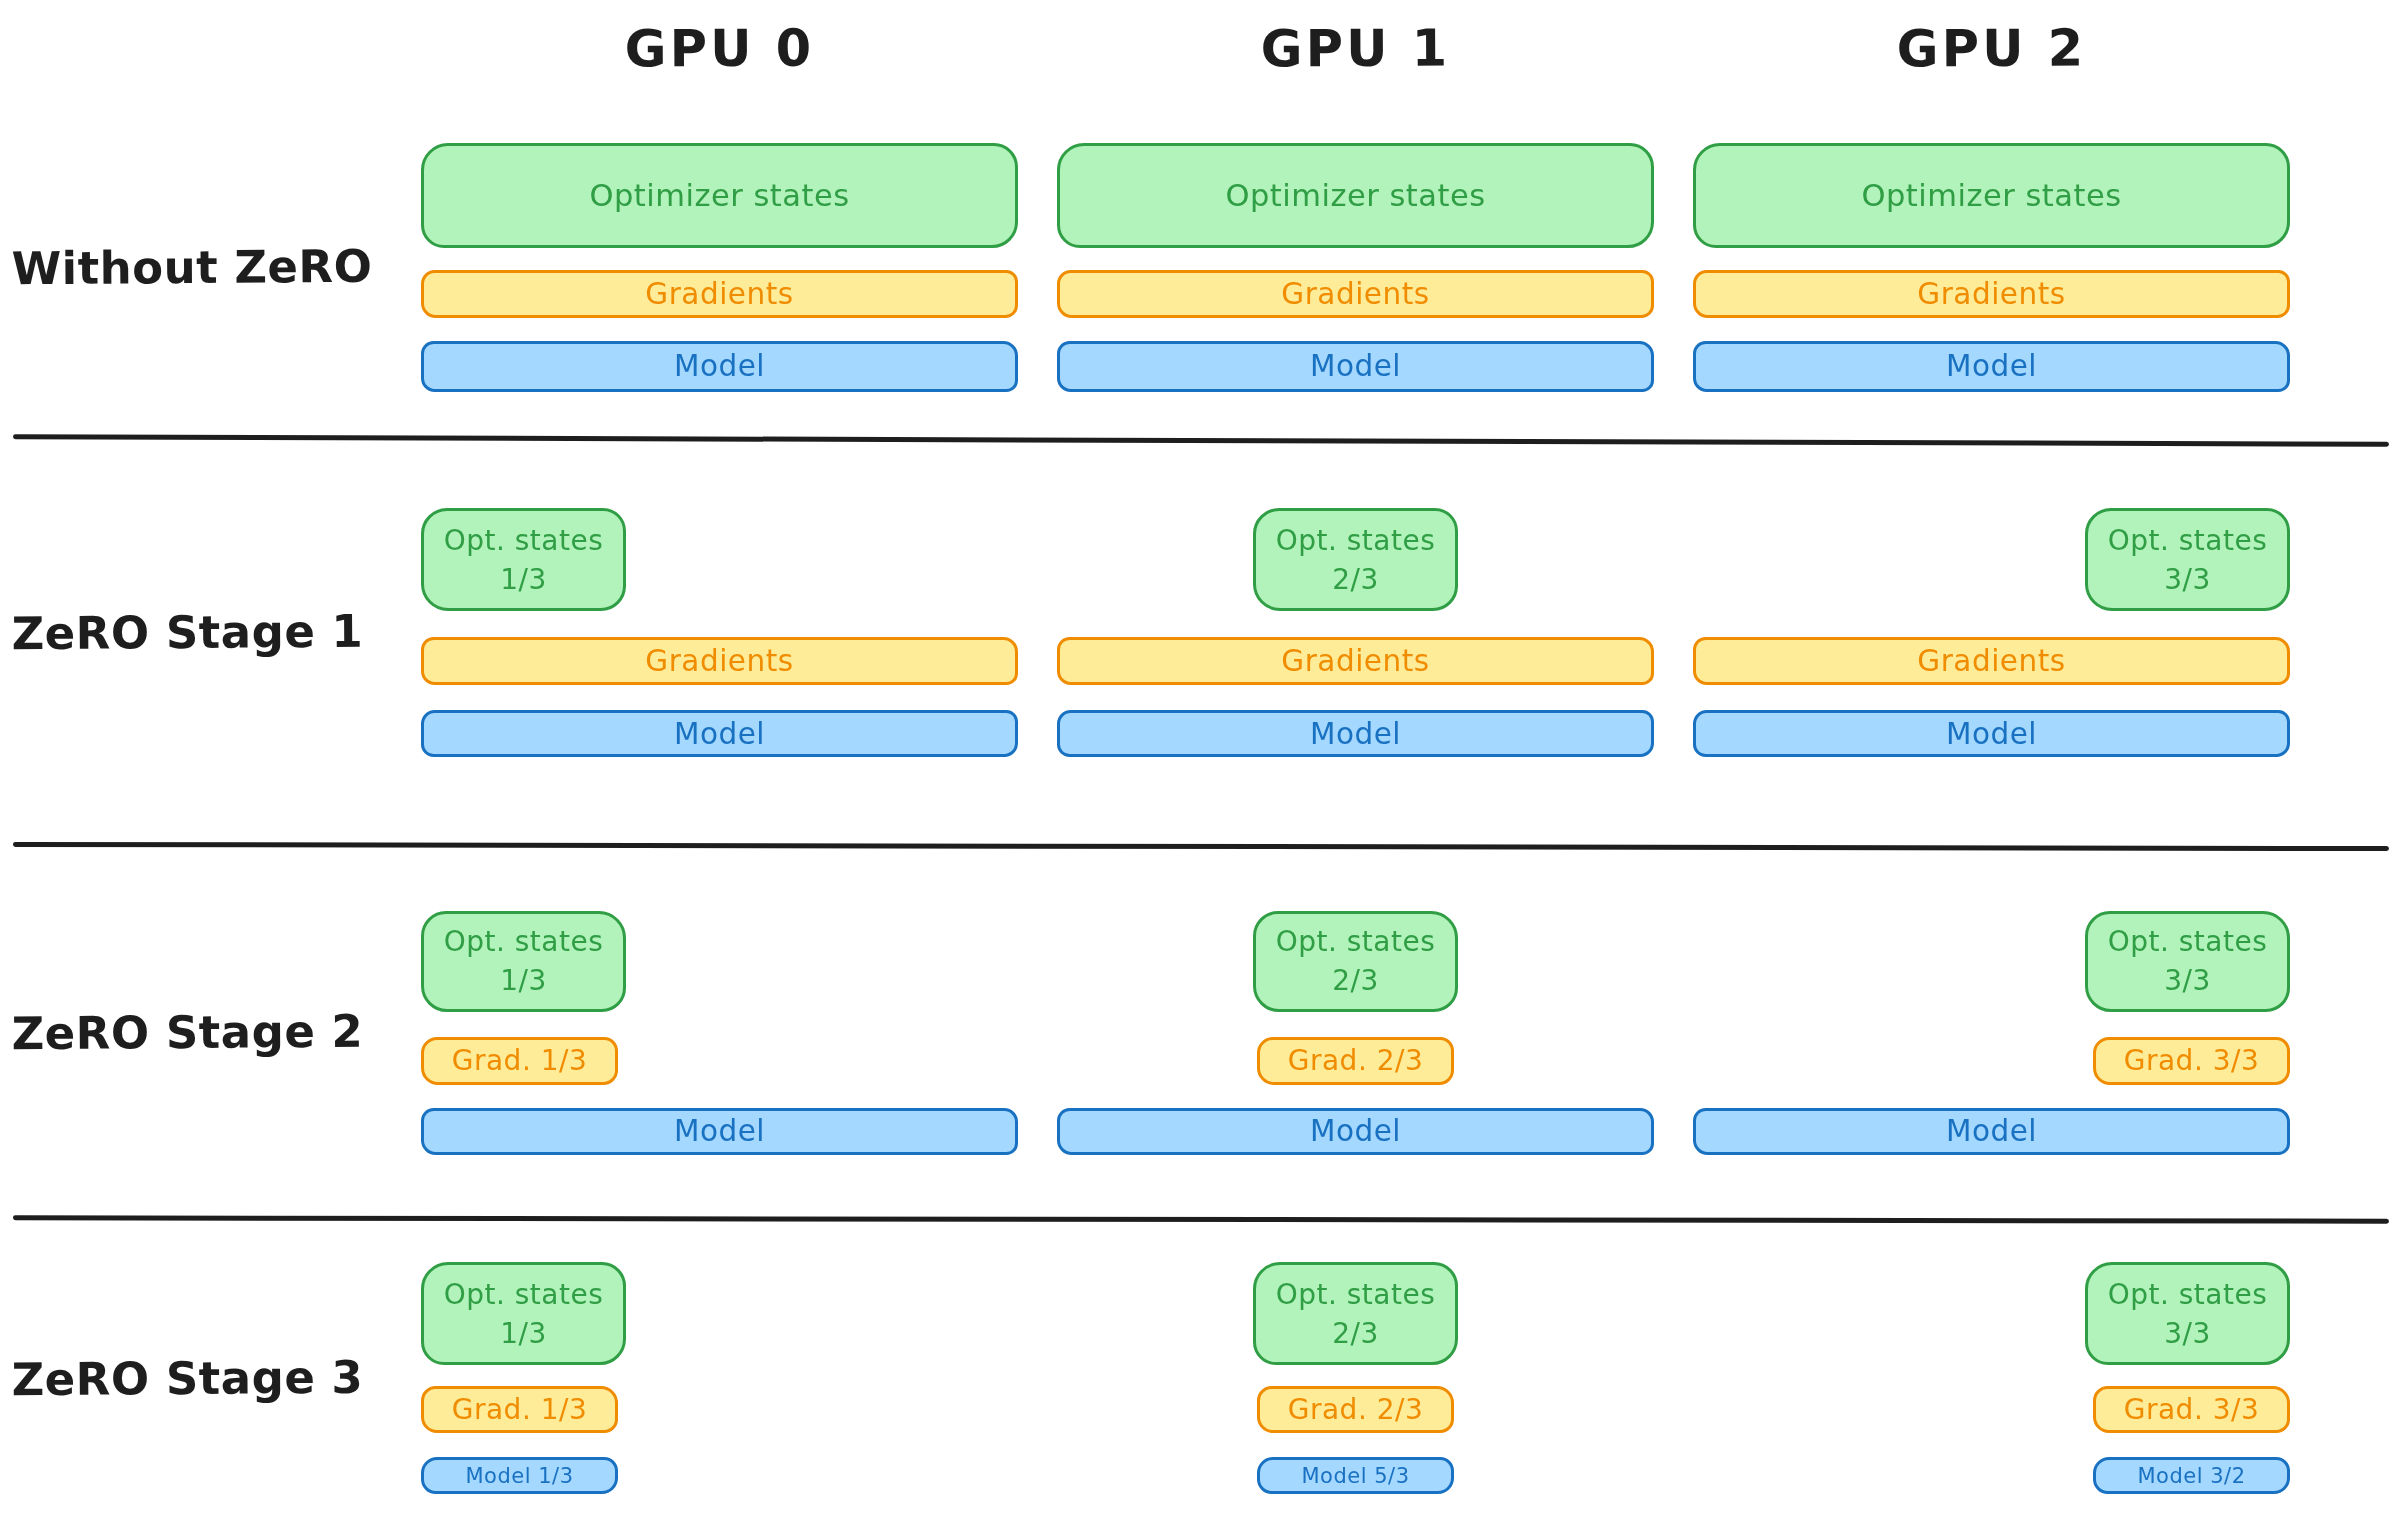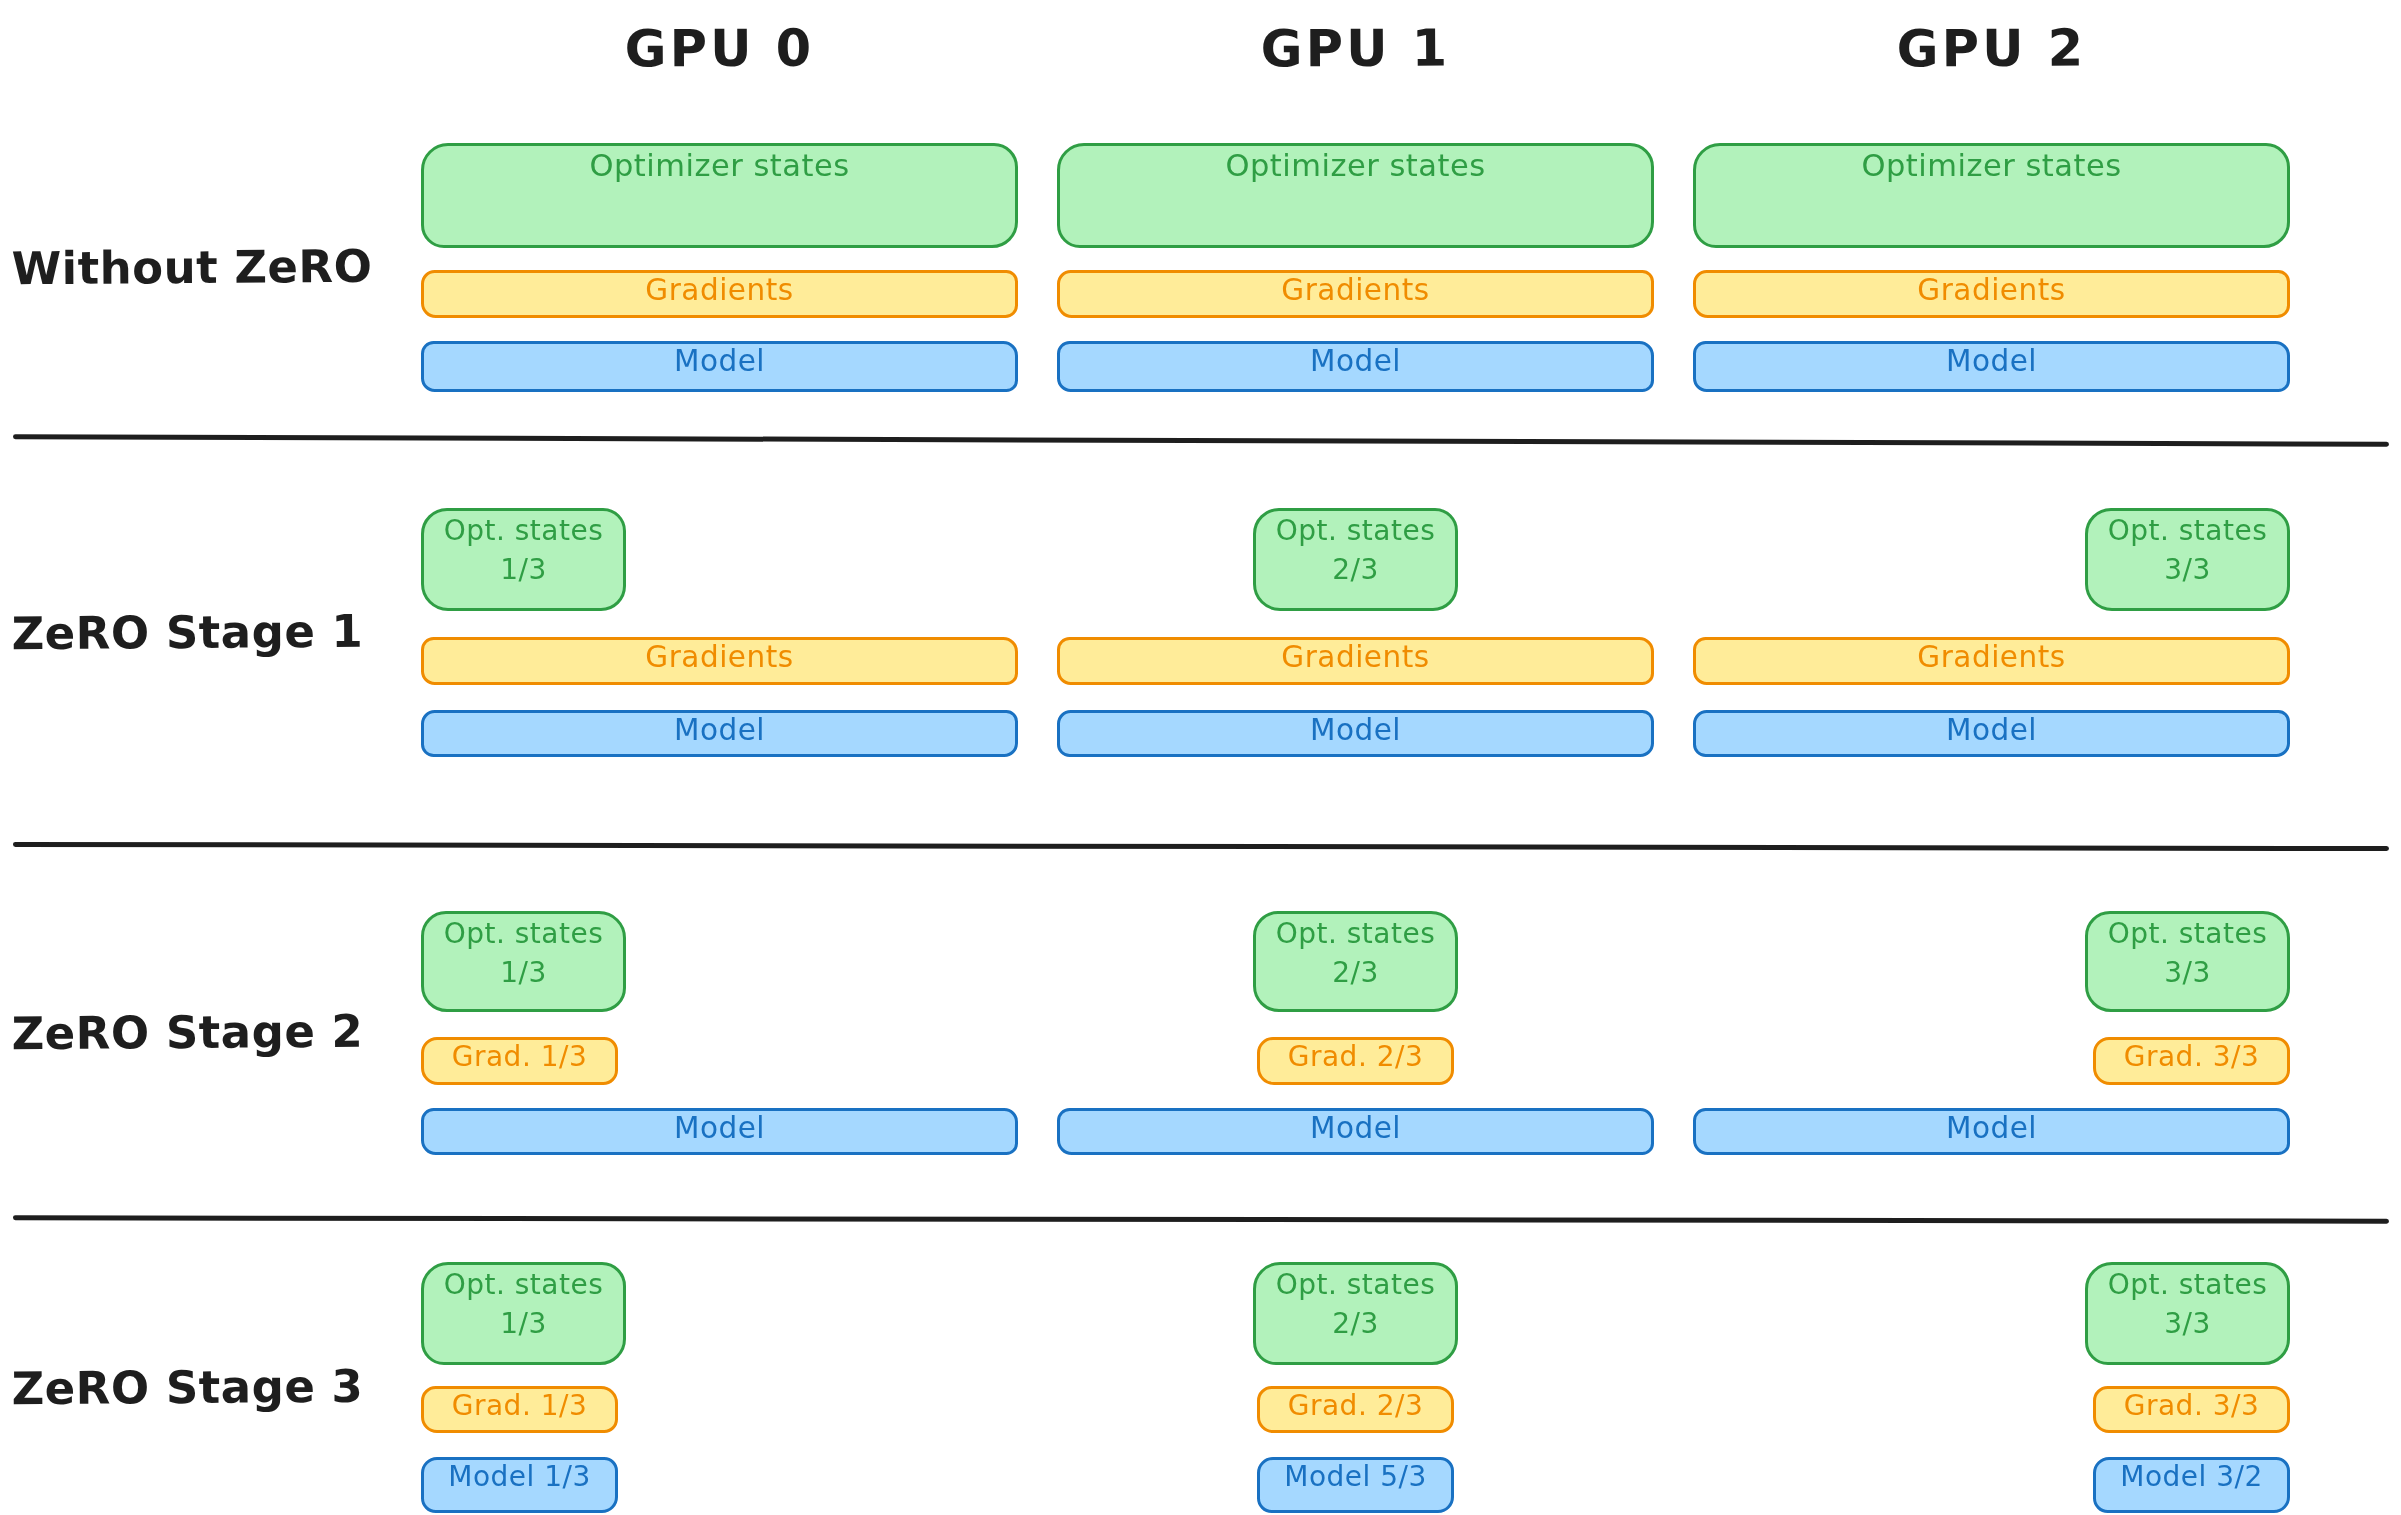--- a/index.html
+++ b/index.html
@@ -41,21 +41,21 @@
   .align-left   { align-items:flex-start; }
   .align-center { align-items:center; }
   .align-right  { align-items:flex-end; }
 
   .box {
     box-sizing:border-box;
     border:3.7px solid;
     display:flex;
     flex-direction:column;
     align-items:center;
-    justify-content:flex-start;
+    justify-content:center;
     text-align:center;
     font-size:29.5px;
     letter-spacing:0.5px;
   }
   .green  { background:var(--green-fill);  border-color:var(--green-stroke);  color:var(--green-stroke); }
   .yellow { background:var(--yellow-fill); border-color:var(--yellow-stroke); color:var(--yellow-stroke); }
   .blue   { background:var(--blue-fill);   border-color:var(--blue-stroke);   color:var(--blue-stroke); }
 
   .opt-line { display:block; line-height:39px; }
 
@@ -85,21 +85,21 @@
   
   .r3 { margin-top:62px; }
   .r3 .opt    { width:205px; height:101px; border-radius:25px 27px 24px 26px; font-size:28px; margin-bottom:25px; }
   .r3 .grad-s { width:197px; height:48px;  border-radius:16px 13.7px 14.7px 17px; font-size:28px; margin-bottom:22.6px; }
   .r3 .model  { width:100%;  height:47px;  border-radius:12.6px 13.7px 11.6px 14.7px; }
 
   
   .r4 { margin-top:41px; }
   .r4 .opt     { width:205px; height:103px; border-radius:27px 24px 26px 23px; font-size:28px; margin-bottom:21px; }
   .r4 .grad-s  { width:197px; height:47px;  border-radius:14.7px 17px 13.7px 16px; font-size:28px; margin-bottom:24px; }
-  .r4 .model-s { width:197px; height:56px;  border-radius:16px 13.7px 16px 14.7px; font-size:28px; }
+  .r4 .model-s { width:197px; height:37px;  border-radius:16px 13.7px 16px 14.7px; font-size:21px; }
 </style>
 </head>
 <body>
 
 <div class="page">
 
   <div class="grid-row header-row">
     <div></div>
     <div class="col-header">GPU 0</div>
     <div class="col-header">GPU 1</div>

